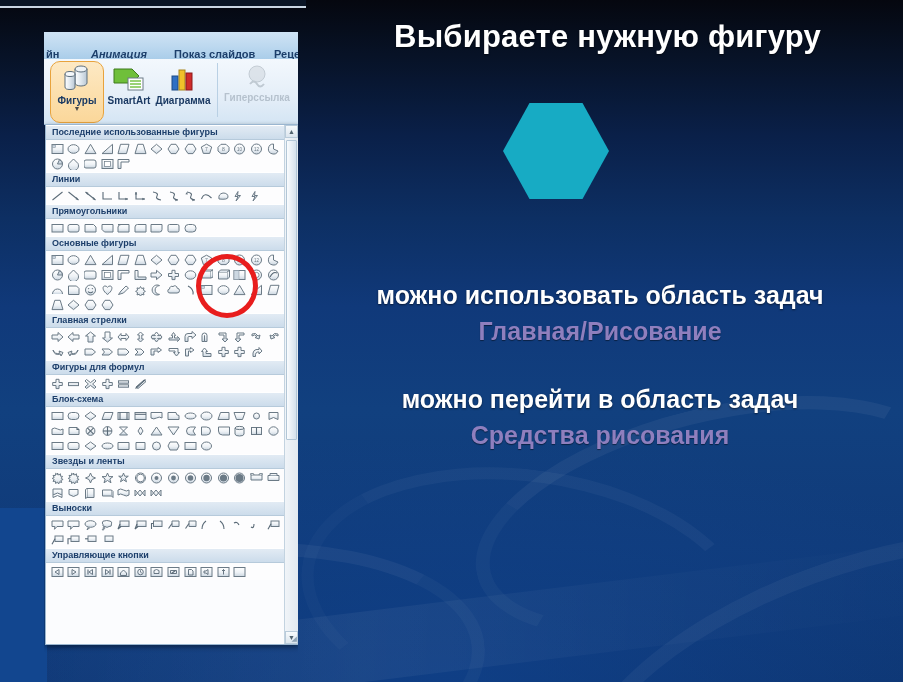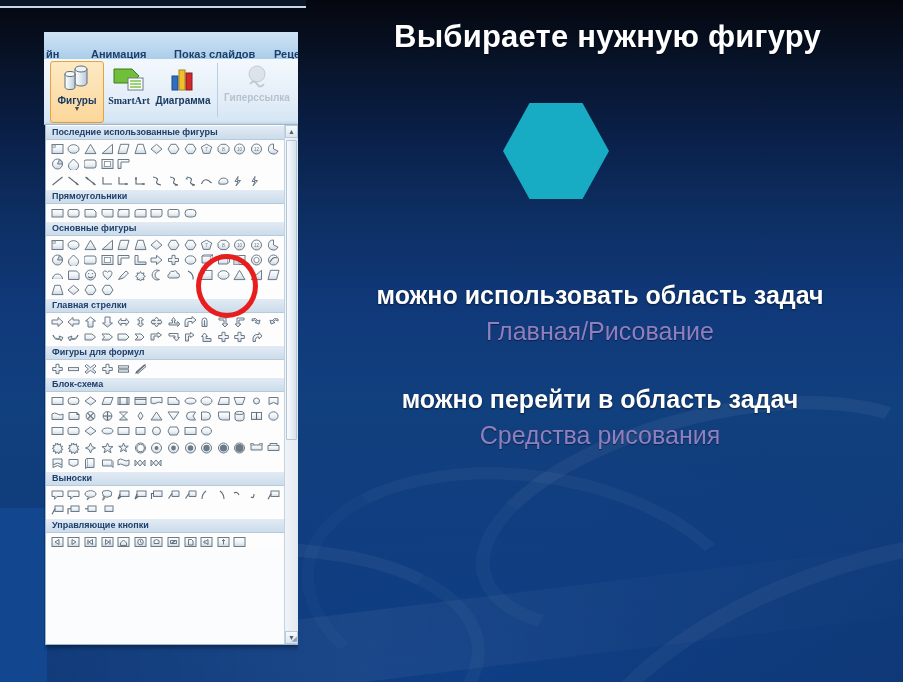--- a/index.html
+++ b/index.html
@@ -49,53 +49,53 @@
     position:absolute;left:503px;top:103px;width:106px;height:96px;
     background:#17abc4;
     clip-path:polygon(25% 0%,75% 0%,100% 50%,75% 100%,25% 100%,0% 50%);
     filter:drop-shadow(0 2px 3px rgba(0,0,0,.45));
   }
 
   
   #bodytext{position:absolute;left:300px;top:245px;width:600px;text-align:center;}
   .tline{font-size:25px;line-height:36px;white-space:nowrap;}
   .tline.white{color:#ffffff;font-weight:bold;text-shadow:0 1px 2px rgba(0,0,0,.55);margin-top:32px;}
-  .tline.mauve{color:#8f7fbe;font-weight:normal;text-shadow:0 1px 1px rgba(0,0,0,.45);}
+  .tline.mauve{color:#8f7fbe;font-weight:bold;text-shadow:0 1px 1px rgba(0,0,0,.45);}
 
   
   #ppt{
     position:absolute;left:44px;top:32px;width:254px;height:641px;
     overflow:hidden;
   }
   
   .tabs{
     position:absolute;left:0;top:0;width:254px;height:27px;
     background:linear-gradient(to bottom,#cfe3f4 0%,#bcd8ef 55%,#aacde9 100%);
     border-bottom:1px solid #8fb6d8;
   }
   .tabs .t{
     position:absolute;top:5px;color:#1d3f6b;font-size:11px;font-weight:bold;
     font-family:"Liberation Sans", sans-serif;white-space:nowrap;margin-top:11px;
   }
-  .t0{left:2px;} .t1{left:47px;} .t2{left:130px;} .t3{left:230px;}
+  .t0{left:2px;} .t1{left:47px;font-style:italic;} .t2{left:130px;} .t3{left:230px;}
 
   
   .ribbon{
     position:absolute;left:0;top:27px;width:254px;height:65px;
     background:linear-gradient(to bottom,#f3f8fd 0%,#e4eef8 60%,#d4e5f4 100%);
     border-bottom:1px solid #9ebfdc;
   }
   .rb{position:absolute;text-align:center;}
   .rb .cap{font-size:10px;color:#1b3a63;font-weight:bold;white-space:nowrap;}
   .rb-shapes{
     left:6px;top:2px;width:52px;height:60px;
     background:linear-gradient(to bottom,#fde9c4,#fbd79a);
-    border:1px solid #e8a33d;border-radius:3px;
+    border:1px solid #e8a33d;border-radius:10px;
   }
-  .rb-sa{left:60px;top:2px;width:50px;height:58px;font-family:Liberation Serif, serif;}
+  .rb-sa{left:60px;top:2px;width:50px;height:58px;}
   .rb-ch{left:110px;top:2px;width:58px;height:58px;text-align:center;}
   .rb-hl{left:180px;top:2px;width:66px;height:58px;opacity:.45;}
   .sep{position:absolute;left:173px;top:4px;width:1px;height:54px;background:#b9d0e4;}
   .rb .cap.dim{color:#7e8c9b;}
   .drop-arrow{font-size:7px;color:#4a4a4a;line-height:5px;}
 
   
   .gal{
     position:absolute;left:1px;top:92px;width:254px;height:521px;
     background:#fbfcfe;border:1px solid #9ab6d0;
@@ -330,20 +330,21 @@
                 <rect x="1" y="1.5" width="11" height="9" stroke="#6b7a86" stroke-width="1" fill="url(#shgrad)"></rect>
                 <rect x="3.5" y="3.5" width="6" height="5" fill="#fff" stroke="#6b7a86" stroke-width=".7"></rect>
               </svg>
             </div>
             <div class="cell">
               <svg width="13" height="12" viewBox="0 0 13 12">
                 <polygon points="1,1.5 12,1.5 12,4 4,4 4,10.5 1,10.5" stroke="#6b7a86" stroke-width="1" fill="url(#shgrad)"></polygon>
               </svg>
             </div>
           </div>
+          <div class="sechdr">Линии</div>
           <div class="row">
             <div class="cell">
               <svg width="13" height="12" viewBox="0 0 13 12">
                 <line x1="1.5" y1="10" x2="11.5" y2="2" stroke="#5a6a77" stroke-width="1.1" fill="none"></line>
               </svg>
             </div>
             <div class="cell">
               <svg width="13" height="12" viewBox="0 0 13 12">
                 <line x1="1.5" y1="2" x2="11.5" y2="10" stroke="#5a6a77" stroke-width="1.1" fill="none"></line>
                 <polygon points="11.5,10 8.6,9.2 9.6,7" fill="#5a6a77"></polygon>
@@ -1081,20 +1082,21 @@
               <svg width="13" height="12" viewBox="0 0 13 12">
                 <rect x="1" y="2.5" width="11" height="7" stroke="#6b7a86" stroke-width="1" fill="url(#shgrad)"></rect>
               </svg>
             </div>
             <div class="cell">
               <svg width="13" height="12" viewBox="0 0 13 12">
                 <ellipse cx="6.5" cy="6" rx="5" ry="4" stroke="#6b7a86" stroke-width="1" fill="url(#shgrad)"></ellipse>
               </svg>
             </div>
           </div>
+          <div class="sechdr">Звезды и ленты</div>
           <div class="row">
             <div class="cell">
               <svg width="13" height="12" viewBox="0 0 13 12">
                 <path d="M6.5 1 l1 2 2-1.2 -.2 2.3 2.3 .3 -1.4 1.8 1.9 1.3 -2.2 .8 .8 2.2 -2.2 -.7 -.8 2.2 -1.3-1.9 -1.8 1.4 -.3-2.3 -2.3 .2 1.2-2 -2-1 2-1 -1.2-2 2.3 .2 .3-2.3 1.8 1.4z" stroke="#6b7a86" stroke-width="1" fill="url(#shgrad)"></path>
               </svg>
             </div>
             <div class="cell">
               <svg width="13" height="12" viewBox="0 0 13 12">
                 <path d="M6.5 1 l1 2 2-1.2 -.2 2.3 2.3 .3 -1.4 1.8 1.9 1.3 -2.2 .8 .8 2.2 -2.2 -.7 -.8 2.2 -1.3-1.9 -1.8 1.4 -.3-2.3 -2.3 .2 1.2-2 -2-1 2-1 -1.2-2 2.3 .2 .3-2.3 1.8 1.4z" stroke="#6b7a86" stroke-width="1" fill="url(#shgrad)"></path>
               </svg>

